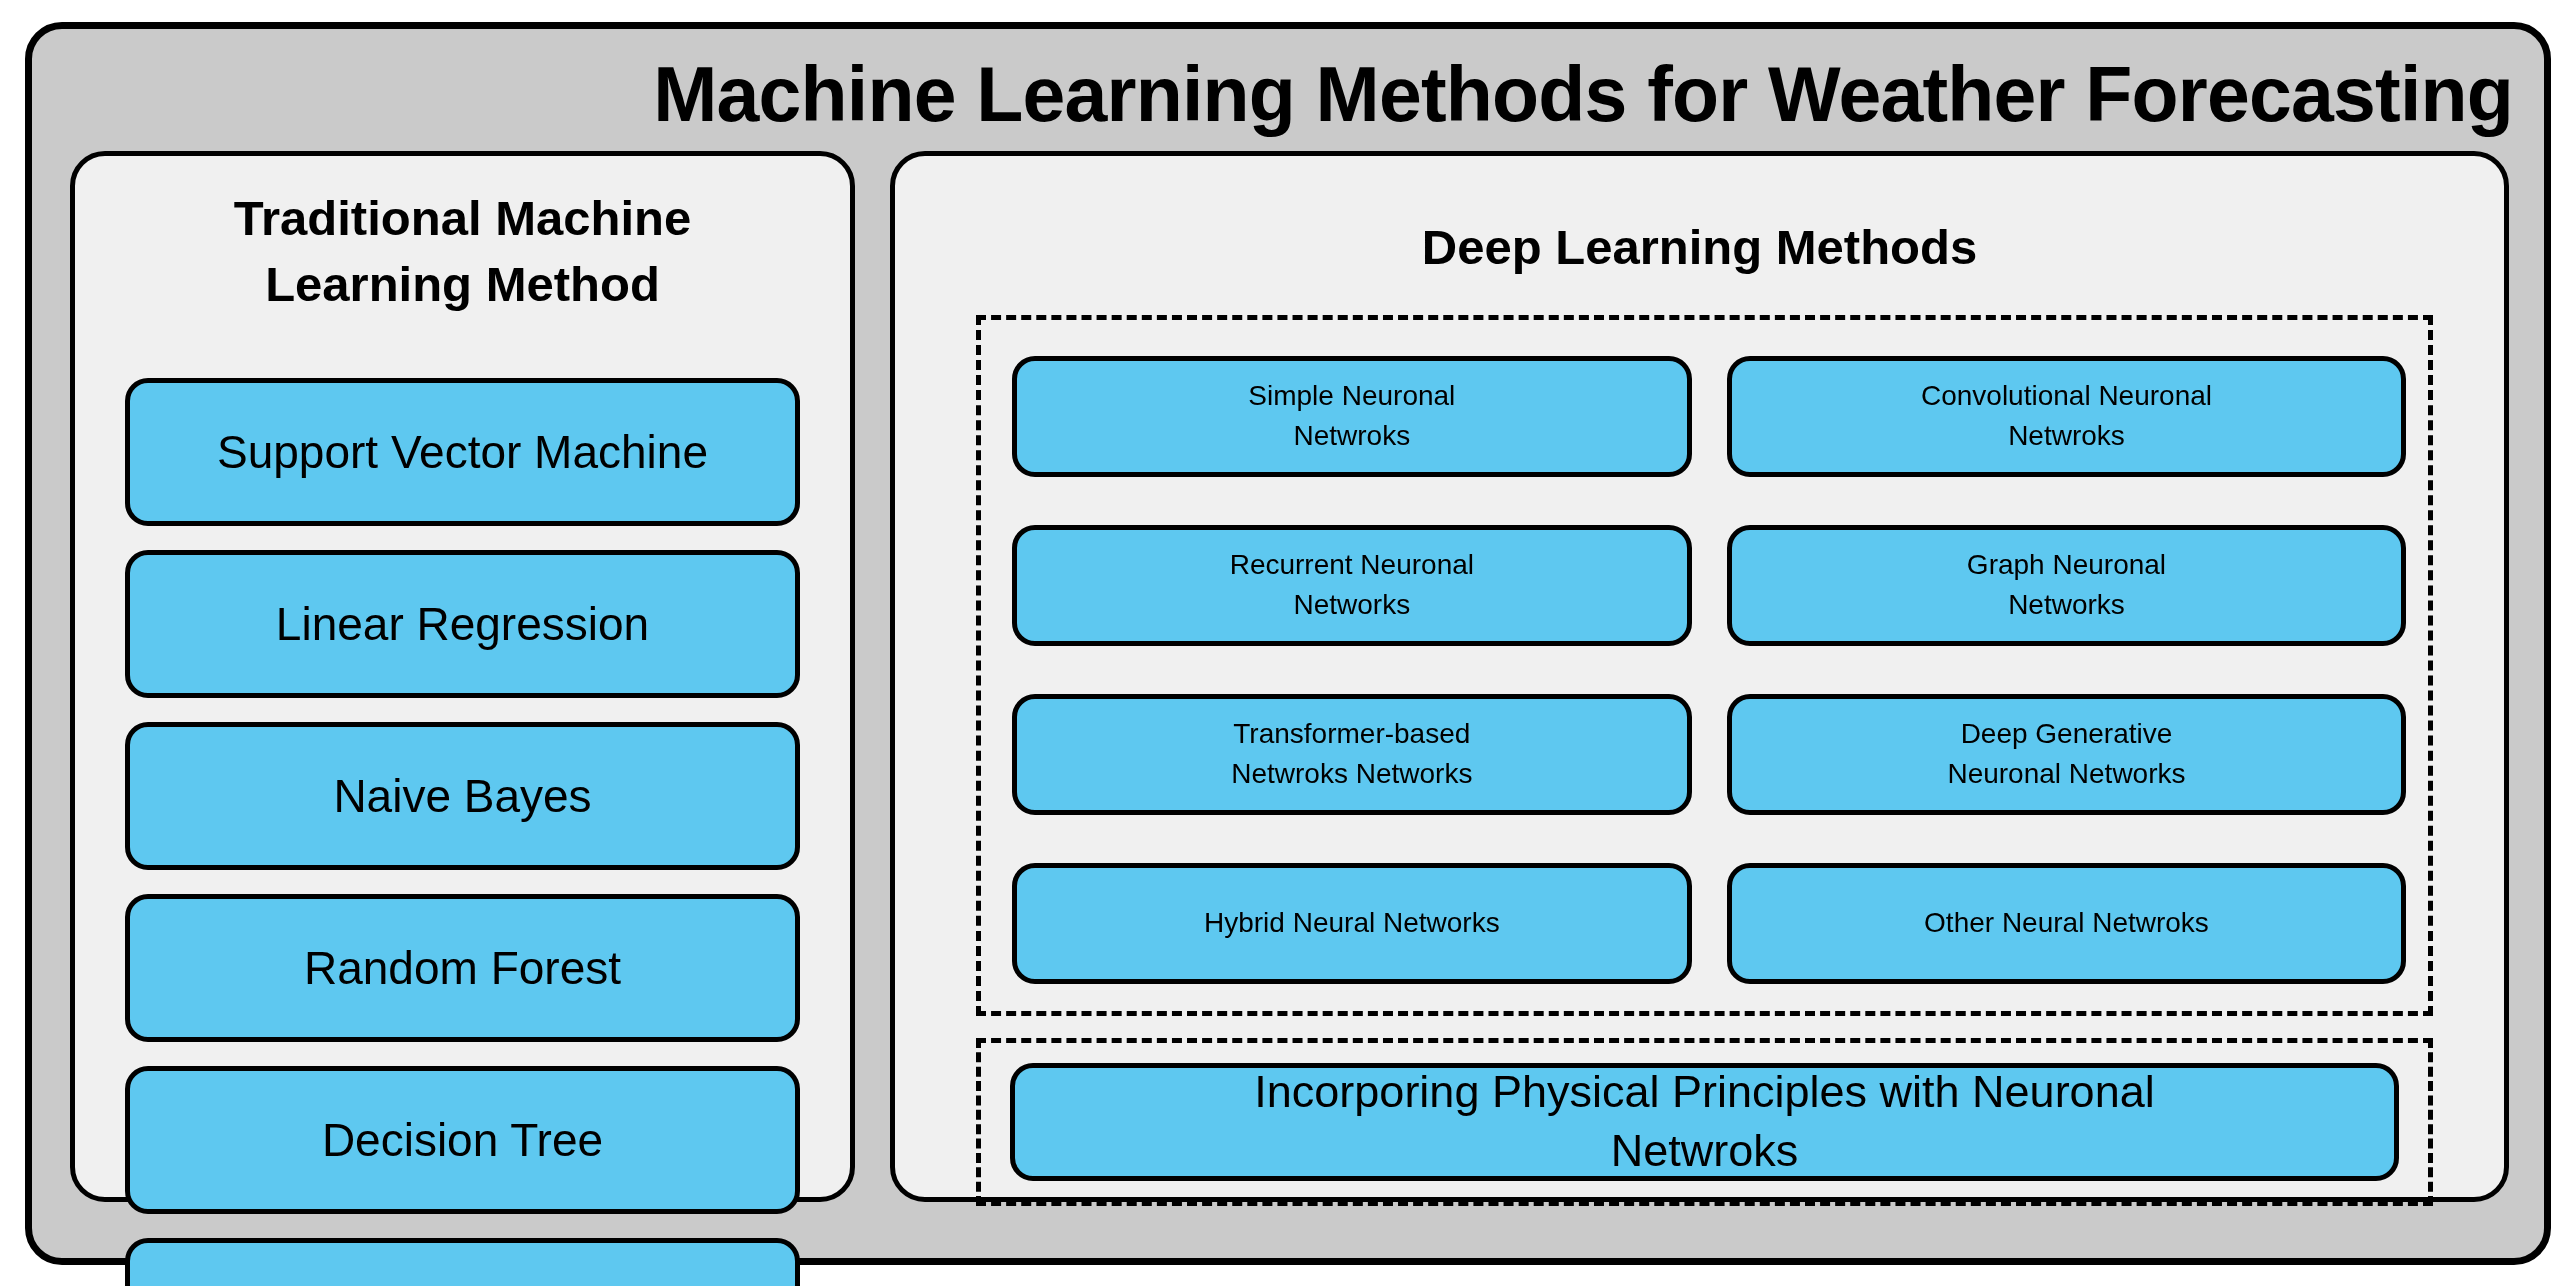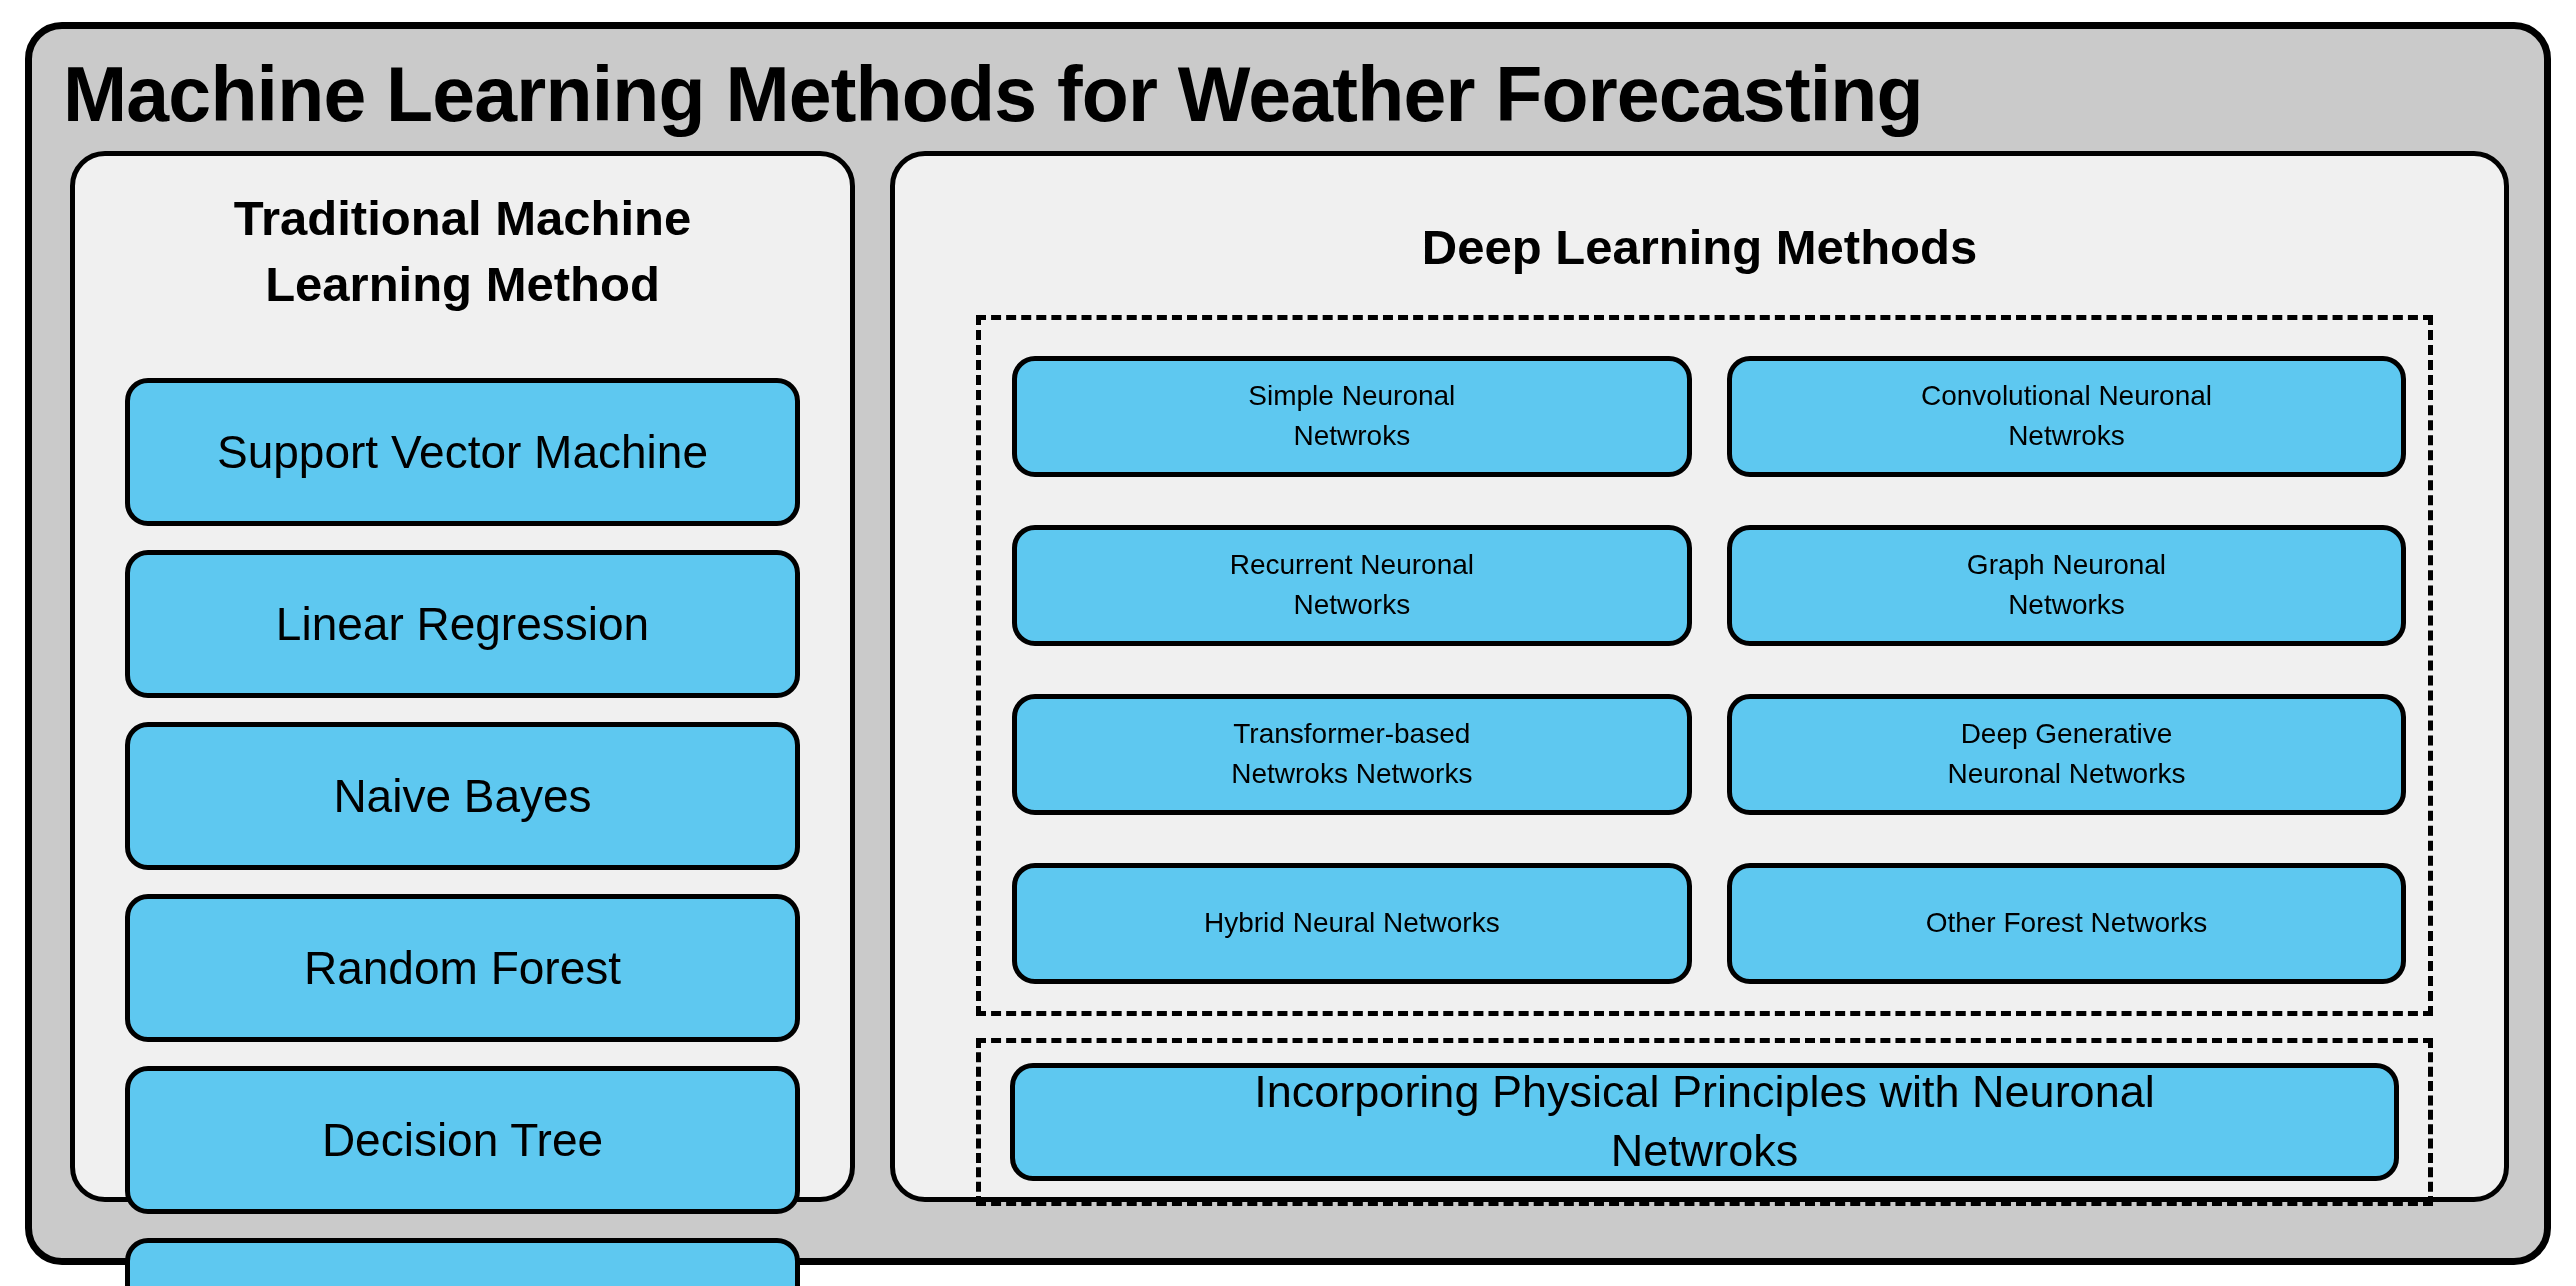--- a/index.html
+++ b/index.html
@@ -12,21 +12,21 @@
     overflow:hidden;
   }
   .outer{
     position:absolute;left:25px;top:21.7px;right:25px;bottom:21.7px;
     background:#cacaca;
     border:7px solid #000;
     border-radius:37px;
     box-sizing:border-box;
   }
   .title{
-    text-align:left;
+    text-align:right;
     margin:19.3px 31px 0;
     font-size:77px;
     font-weight:700;
     letter-spacing:-0.8px;
     line-height:1.2;
     white-space:nowrap;
   }
   .panels{
     position:absolute;left:38px;right:35px;top:122px;bottom:56px;
     display:flex;gap:35px;
@@ -114,21 +114,21 @@
 Netwroks</div>
           <div class="box">Recurrent Neuronal
 Networks</div>
           <div class="box">Graph Neuronal
 Networks</div>
           <div class="box">Transformer-based
 Netwroks Networks</div>
           <div class="box">Deep Generative
 Neuronal Networks</div>
           <div class="box">Hybrid Neural Networks</div>
-          <div class="box">Other Forest Networks</div>
+          <div class="box">Other Neural Netwroks</div>
         </div>
 
         <div class="dashed bottom-group">
           <div class="box wide-box">Incorporing Physical Principles with Neuronal
 Netwroks</div>
         </div>
       </section>
 
     </div>
   </div>

